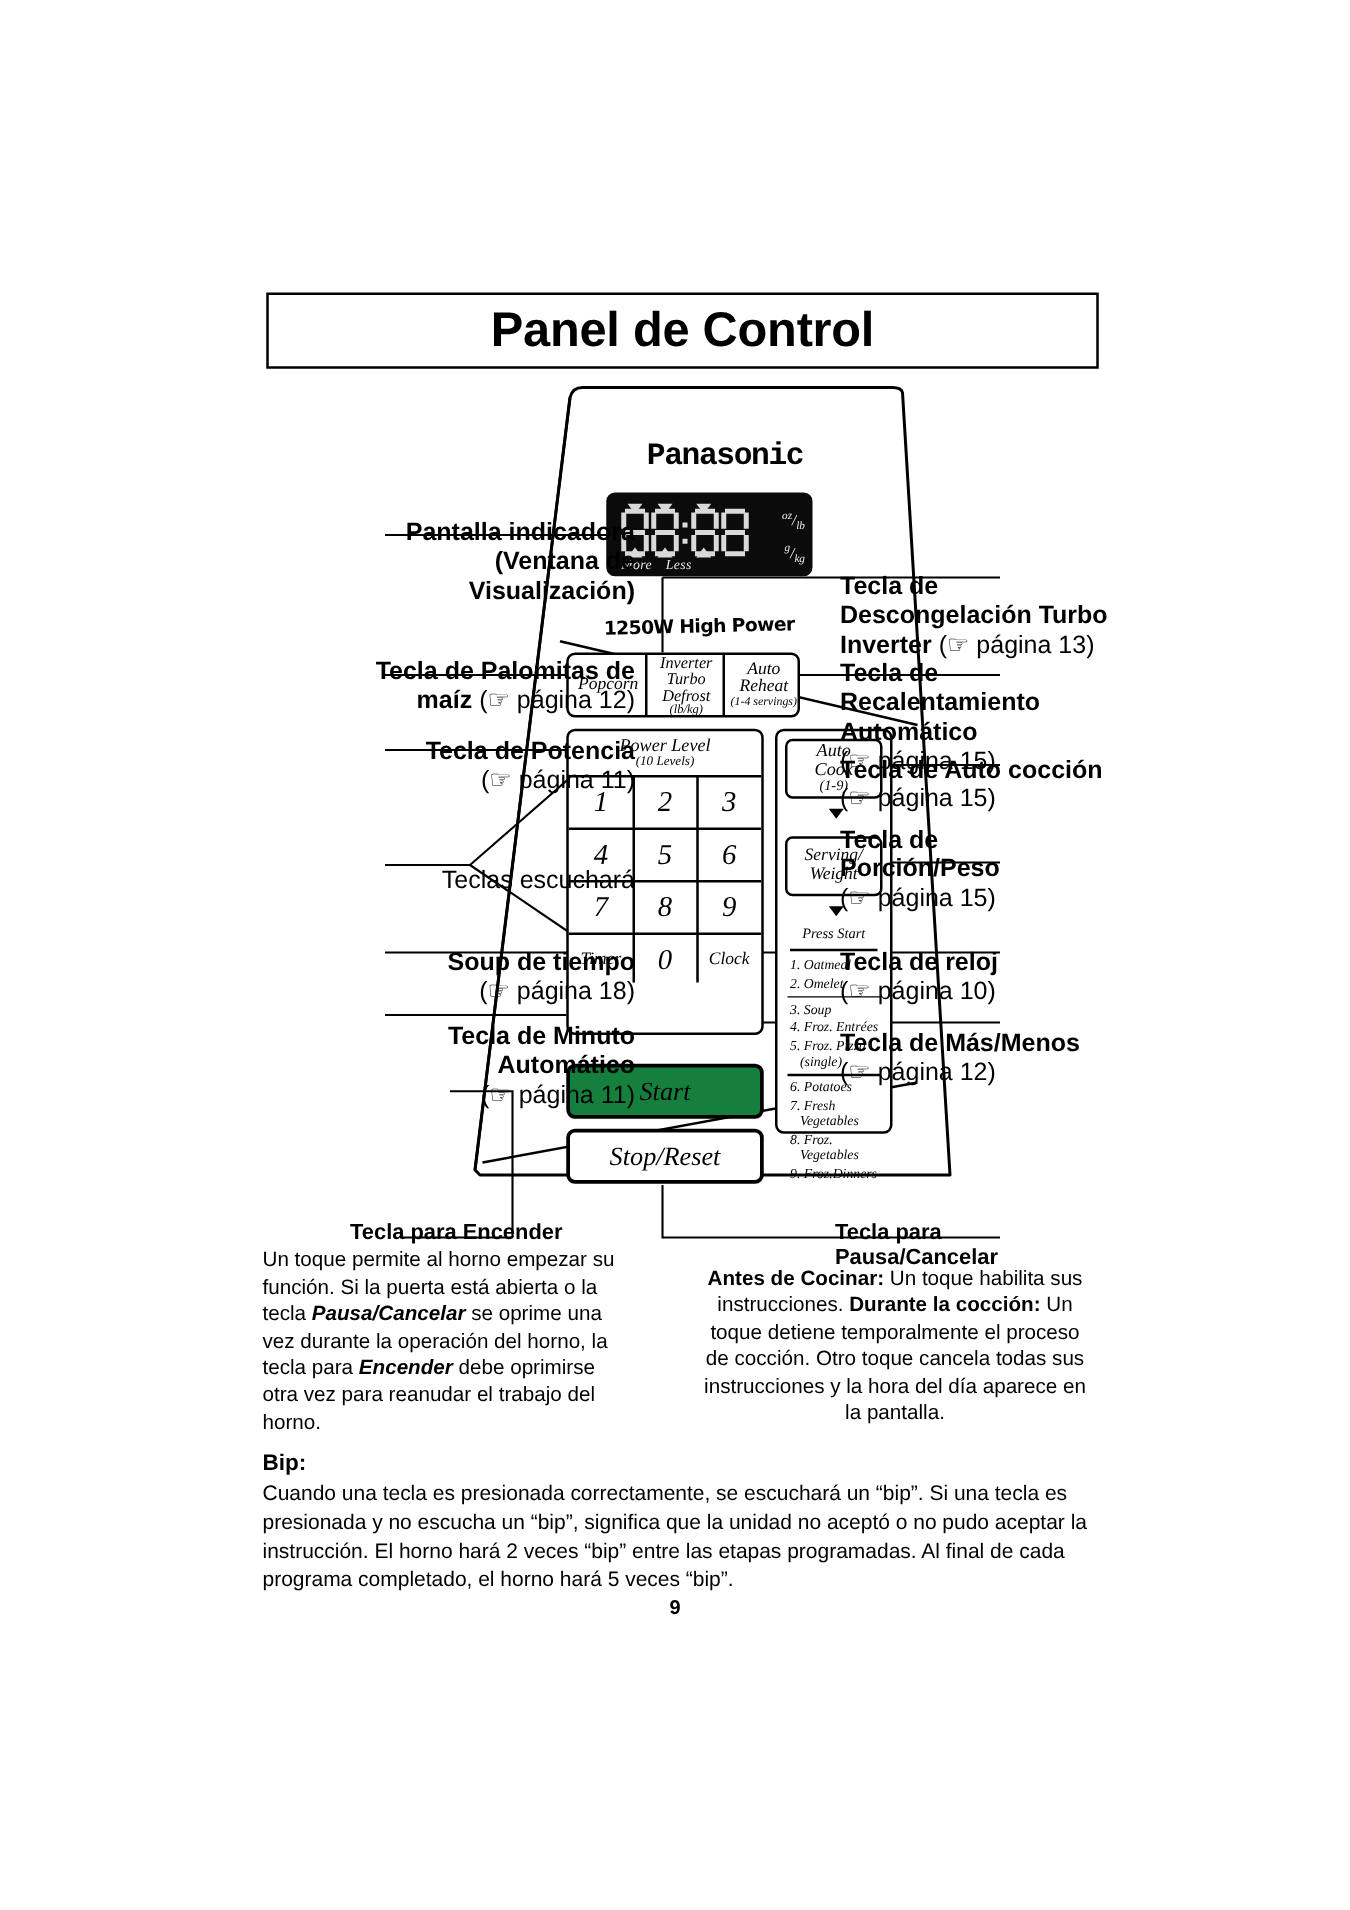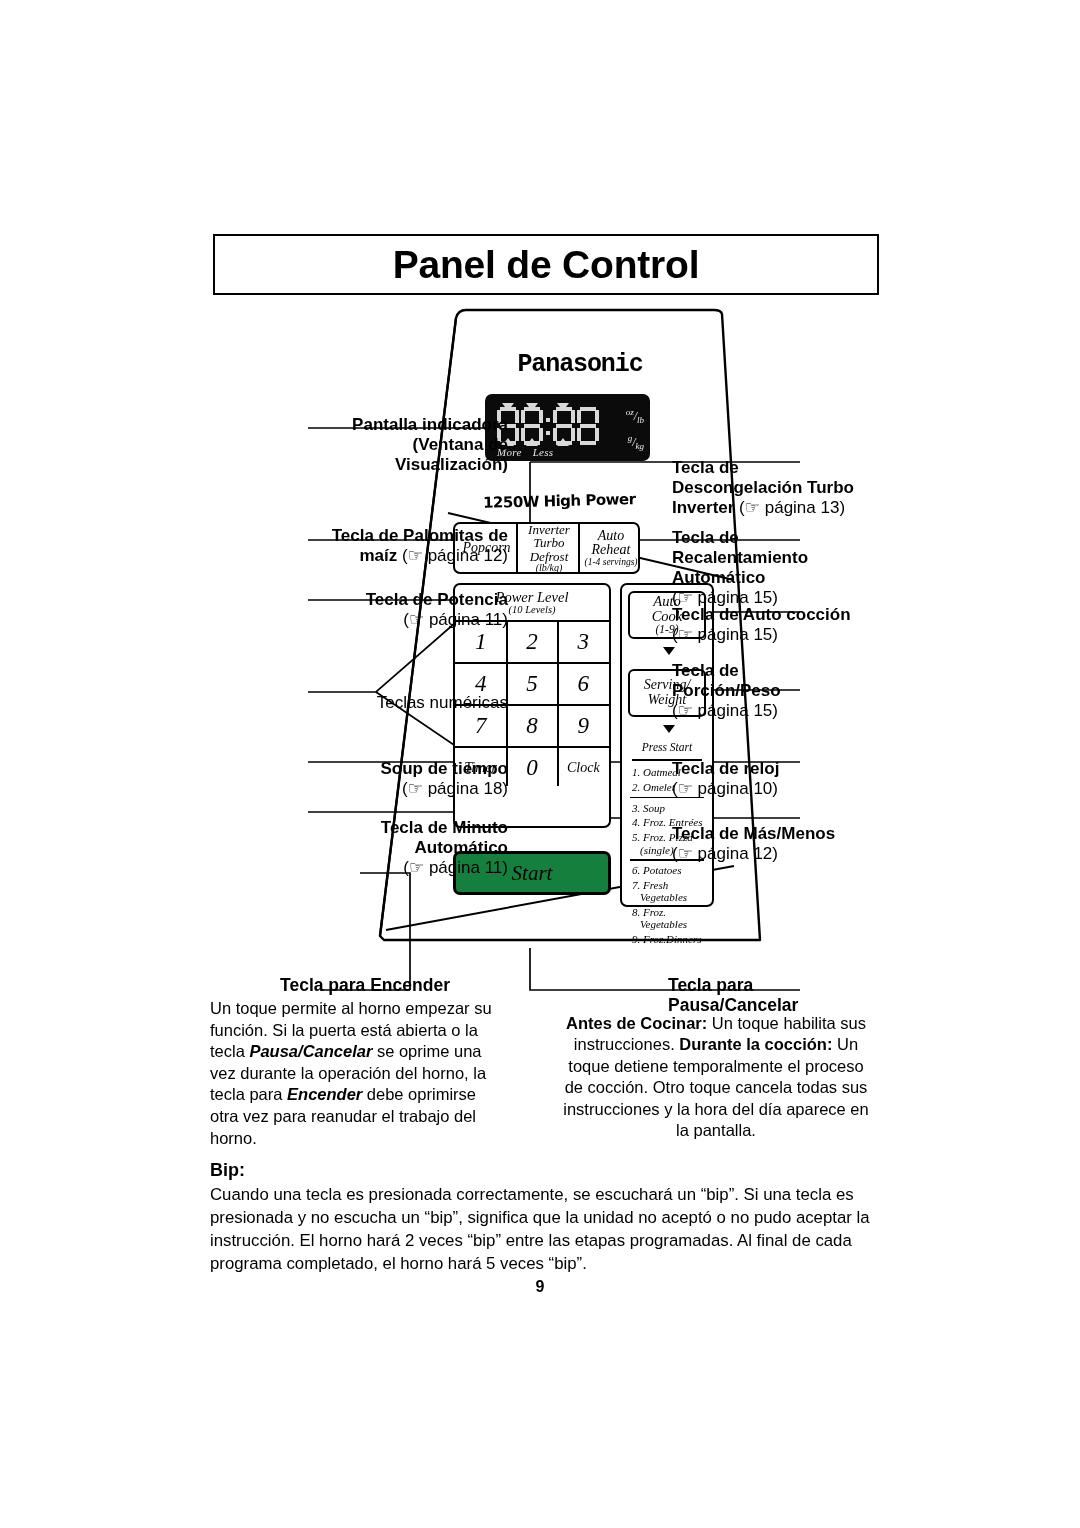--- a/index.html
+++ b/index.html
@@ -236,21 +236,21 @@
                display:flex; align-items:center; justify-content:center;
                font-family:"Liberation Serif", serif; font-style:italic; font-size:21px; background:#15803d; position:absolute;}
   #btn-stop { left: 253px; top: 603px; width: 158px; height: 44px;
                border:3px solid #000; border-radius:7px; box-sizing:border-box;
                display:flex; align-items:center; justify-content:center;
                font-family:"Liberation Serif", serif; font-style:italic; font-size:21px; background:#fff; position:absolute;}
 
   
   .callout {
     position: absolute;
-    font-size: 17px;
+    font-size: 20px;
     line-height: 1.17;
   }
   .callout b { font-weight: bold; }
   .callout .pg { font-weight: normal; }
   .right-al { text-align: right; }
   .left-al { text-align: left; }
 
   
   #enc-title {
     position:absolute; left: 220px; top: 975px; width: 290px;
@@ -504,20 +504,23 @@
           <div class="mi"><span>7. </span><span>Fresh</span><span class="ind">Vegetables</span></div>
           <div class="mi"><span>8. </span><span>Froz.</span><span class="ind">Vegetables</span></div>
           <div class="mi"><span>9. </span><span>Froz.Dinners</span></div>
         </div>
     </div>
 
 
     <div id="btn-start">
       <span>Start</span>
     </div>
+    <div id="btn-stop">
+      <span>Stop/Reset</span>
+    </div>
 
   </div>
 </div>
 
 <div class="callout right-al" style="left:200px; top:415px; width:308px;">
   <b>Pantalla indicadora</b><br>
   <b>(Ventana de</b><br>
   <b>Visualización)</b>
 </div>
 
@@ -526,21 +529,21 @@
   <b>maíz</b>
   <span class="pg">(☞ página 12)</span>
 </div>
 
 <div class="callout right-al" style="left:190px; top:590px; width:318px;">
   <b>Tecla de Potencia</b><br>
   <span class="pg">(☞ página 11)</span>
 </div>
 
 <div class="callout right-al" style="left:190px; top:693px; width:318px; font-weight:normal;">
-  <span>Teclas numéricas</span>
+  <span>Teclas escuchará</span>
 </div>
 
 <div class="callout right-al" style="left:190px; top:759px; width:318px;">
   <b>Soup de tiempo</b><br>
   <span class="pg">(☞ página 18)</span>
 </div>
 
 <div class="callout right-al" style="left:190px; top:818px; width:318px;">
   <b>Tecla de Minuto</b><br>
   <b>Automático</b><br>

